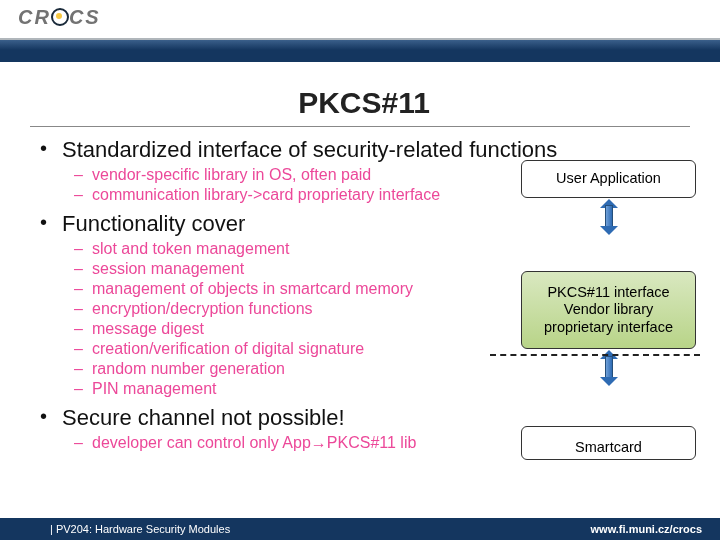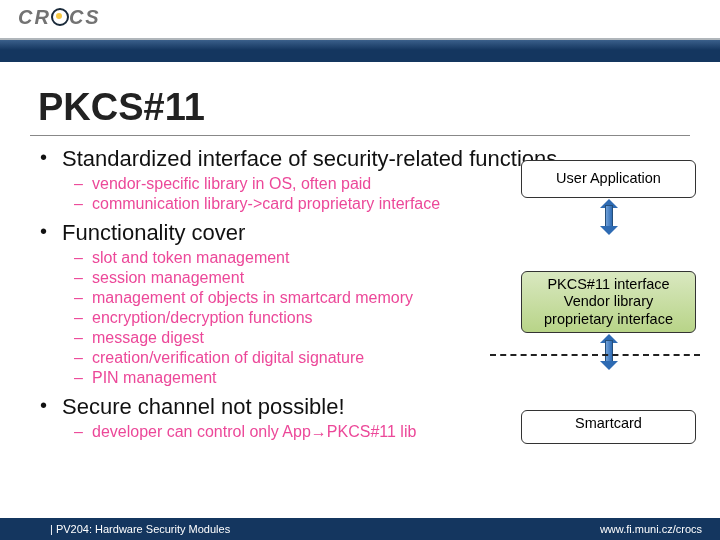--- a/index.html
+++ b/index.html
@@ -4,41 +4,41 @@
 <style>
   * { margin:0; padding:0; box-sizing:border-box; }
   body { width:720px; height:540px; font-family:Arial,Helvetica,sans-serif; background:#fff; position:relative; overflow:hidden; }
   .top-band { position:absolute; top:0; left:0; right:0; height:38px; background:#fff; }
   .logo { position:absolute; top:6px; left:18px; font-size:20px; font-weight:bold; letter-spacing:2px; color:#737373;font-style:italic; }
   .logo .o-outer { display:inline-block; position:relative; width:18px; height:18px; border:2.5px solid #1a2a3a; border-radius:50%; vertical-align:-2px; }
   .logo .o-inner { position:absolute; top:3px; left:3px; width:6px; height:6px; background:#f7c843; border-radius:50%; }
   .blue-bar { position:absolute; top:38px; left:0; right:0; height:24px; background:#14365f; border-top:2px solid #b0b6bb; }
   .blue-bar .shine { position:absolute; top:0; left:0; right:0; height:10px; background:linear-gradient(#3a5f8a,#14365f); }
   .content { position:absolute; top:74px; left:0; right:0; bottom:22px; padding:8px 30px 0 30px; }
-  h1.title { font-size:38px; color:#222; margin:4px 0 4px 8px; font-weight:bold; }
+  h1.title { font-size:30px; color:#222; margin:4px 0 4px 8px; font-weight:bold;text-align:center; }
   .divider { border:none; border-top:1px solid #888; margin:6px 0 10px 0; }
   ul.b1 { list-style:none; margin-left:10px; }
   ul.b1 > li { font-size:22px; color:#111; margin:2px 0 2px 0; position:relative; padding-left:22px; }
   ul.b1 > li::before { content:"•"; position:absolute; left:0; top:0; font-size:20px; }
   ul.b2 { list-style:none; margin:2px 0 6px 12px; }
   ul.b2 > li { font-size:16px; color:#ec4899; position:relative; padding-left:18px; line-height:1.25; }
   ul.b2 > li::before { content:"–"; position:absolute; left:0; top:0; }
   .right-col { position:absolute; top:86px; right:24px; width:175px; }
-  .box { border:1.5px solid #333; border-radius:6px; text-align:center; padding:4px 6px; font-size:14.5px; line-height:1.2; background:#fff; }
+  .box { border:1.5px solid #333; border-radius:6px; text-align:center; padding:12px 6px; font-size:14.5px; line-height:1.2; background:#fff; }
   .box1 { height:38px; display:flex; align-items:center; justify-content:center; }
   .box2 { background:linear-gradient(#d9e8c0,#b8d488); margin-top:38px; }
   .box3 { height:34px; display:flex; align-items:flex-start; justify-content:center; margin-top:42px; }
   .arrow-v { width:18px; height:32px; margin:3px auto; position:relative; }
   .arrow-v .shaft { position:absolute; left:5px; top:4px; width:8px; height:24px; background:linear-gradient(90deg,#6fa0d9,#2e6bb3); border:1px solid #264f7a; }
   .arrow-v .head-up { position:absolute; top:-2px; left:0; width:0; height:0; border-left:9px solid transparent; border-right:9px solid transparent; border-bottom:9px solid #2e6bb3; }
   .arrow-v .head-dn { position:absolute; bottom:-2px; left:0; width:0; height:0; border-left:9px solid transparent; border-right:9px solid transparent; border-top:9px solid #2e6bb3; }
   .dashline { position:absolute; right:20px; top:280px; width:210px; border-top:2.5px dashed #222; }
   .footer { position:absolute; bottom:0; left:0; right:0; height:22px; background:#14365f; color:#fff; font-size:11px; display:flex; align-items:center; }
   .footer .ft-left { padding-left:50px; }
-  .footer .ft-right { margin-left:auto; padding-right:18px; font-weight:normal; }
+  .footer .ft-right { margin-left:auto; padding-right:18px; font-weight:bold; }
 </style>
 </head>
 <body>
 
 <div class="top-band">
   <div class="logo">
     <span>CR</span><span class="o-outer"><span class="o-inner"></span></span><span>CS</span>
   </div>
 </div>
 <div class="blue-bar">
@@ -59,20 +59,21 @@
     </li>
     <li>
       <span>Functionality cover</span>
       <ul class="b2">
         <li>slot and token management</li>
         <li>session management</li>
         <li>management of objects in smartcard memory</li>
         <li>encryption/decryption functions</li>
         <li>message digest</li>
         <li>creation/verification of digital signature</li>
+        <li>random number generation</li>
         <li>PIN management</li>
       </ul>
     </li>
     <li>
       <span>Secure channel not possible!</span>
       <ul class="b2">
         <li>developer can control only App→PKCS#11 lib</li>
       </ul>
     </li>
   </ul>

